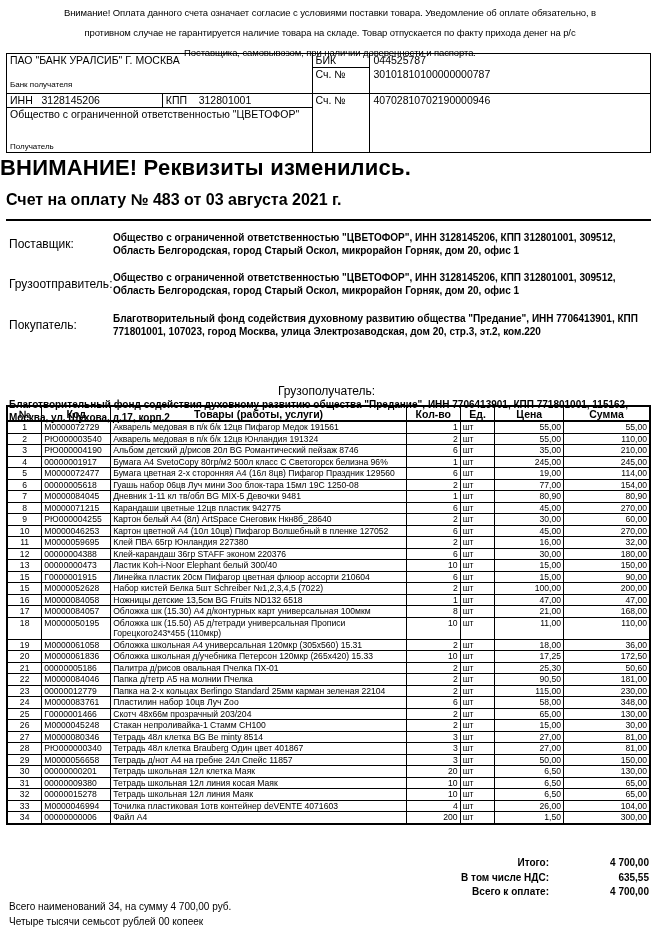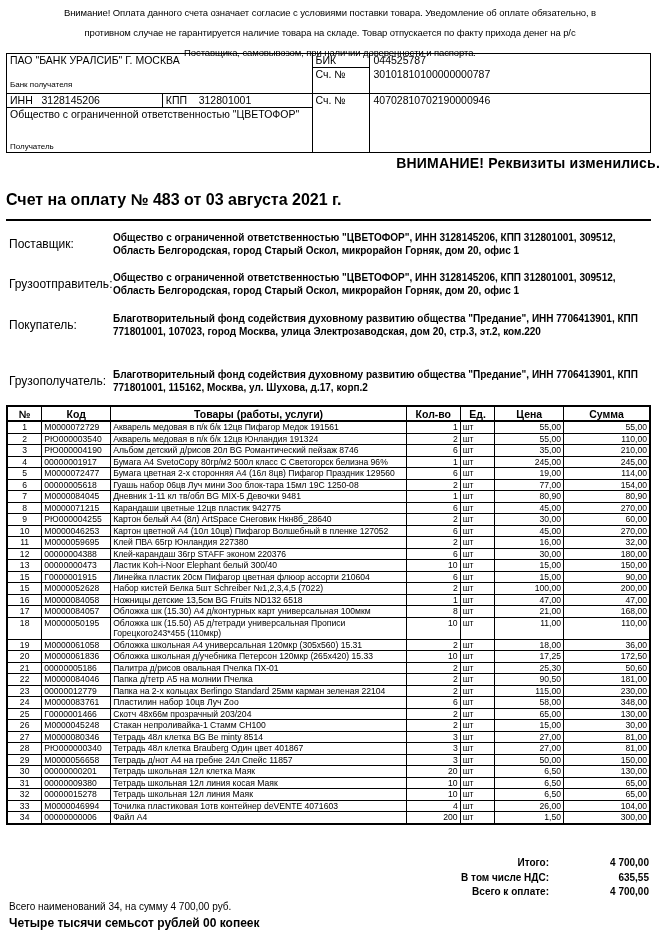--- a/index.html
+++ b/index.html
@@ -17,21 +17,21 @@
     position: absolute; left: 6px; top: 53px; width: 645px;
     border-collapse: collapse; font-size: 10.5px;
   }
   .bank td { border: 1px solid #000; padding: 0 3px; vertical-align: top; line-height: 13px; }
   .bank .small { font-size: 8px; display: block; line-height: 10px; }
   .bank .nb { border-bottom: none; }
   .bank .nt { border-top: none; }
 
   .h-attention {
     position: absolute; left: 0; width: 660px; top: 155px;
-    text-align: right; font-size: 14px; font-weight: bold; letter-spacing: 0.2px;
+    text-align: left; font-size: 22px; font-weight: bold; letter-spacing: 0.2px;
   }
   .h-invoice {
     position: absolute; left: 6px; top: 191px; font-size: 16px; font-weight: bold;
   }
   .rule {
     position: absolute; left: 6px; top: 219px; width: 645px; height: 2px; background: #000;
   }
 
   .party {
     position: absolute; left: 9px; width: 642px; font-size: 10px;
@@ -55,21 +55,21 @@
   .items td.wrap { white-space: normal; }
 
   .totals {
     position: absolute; right: 11px; top: 856px; font-size: 10px; font-weight: bold;
   }
   .totals .row { display: flex; justify-content: flex-end; line-height: 14.5px; }
   .totals .k { width: 160px; text-align: right; padding-right: 40px; }
   .totals .v { width: 60px; text-align: right; }
 
   .sum-line { position: absolute; left: 9px; top: 901px; font-size: 10px; }
-  .sum-words { position: absolute; left: 9px; top: 916px; font-size: 12px; font-weight: bold; }
+  .sum-words { position: absolute; left: 9px; top: 916px; font-size: 10px; font-weight: normal; }
 </style>
 </head>
 <body>
 
 <div class="notice">Внимание! Оплата данного счета означает согласие с условиями поставки товара. Уведомление об оплате обязательно, в противном случае не гарантируется наличие товара на складе. Товар отпускается по факту прихода денег на р/с Поставщика, самовывозом, при наличии доверенности и паспорта.</div>
 
 <table class="bank">
   <colgroup>
     <col style="width:156px">
       <col style="width:150px">
@@ -114,21 +114,21 @@
   <div class="val">Общество с ограниченной ответственностью "ЦВЕТОФОР", ИНН 3128145206, КПП 312801001, 309512, Область Белгородская, город Старый Оскол, микрорайон Горняк, дом 20, офис 1</div>
 </div>
 <div class="party" style="top:271px;">
   <div class="lbl">Грузоотправитель:</div>
   <div class="val">Общество с ограниченной ответственностью "ЦВЕТОФОР", ИНН 3128145206, КПП 312801001, 309512, Область Белгородская, город Старый Оскол, микрорайон Горняк, дом 20, офис 1</div>
 </div>
 <div class="party" style="top:312px;">
   <div class="lbl">Покупатель:</div>
   <div class="val">Благотворительный фонд содействия духовному развитию общества "Предание", ИНН 7706413901, КПП 771801001, 107023, город Москва, улица Электрозаводская, дом 20, стр.3, эт.2, ком.220</div>
 </div>
-<div class="party" style="top:368px;">
+<div class="party" style="top:384px;flex-direction:column;">
   <div class="lbl">Грузополучатель:</div>
   <div class="val">Благотворительный фонд содействия духовному развитию общества "Предание", ИНН 7706413901, КПП 771801001, 115162, Москва, ул. Шухова, д.17, корп.2</div>
 </div>
 
 <table class="items">
   <colgroup>
     <col style="width:35px">
       <col style="width:69px">
       <col style="width:296px">
       <col style="width:54px">

